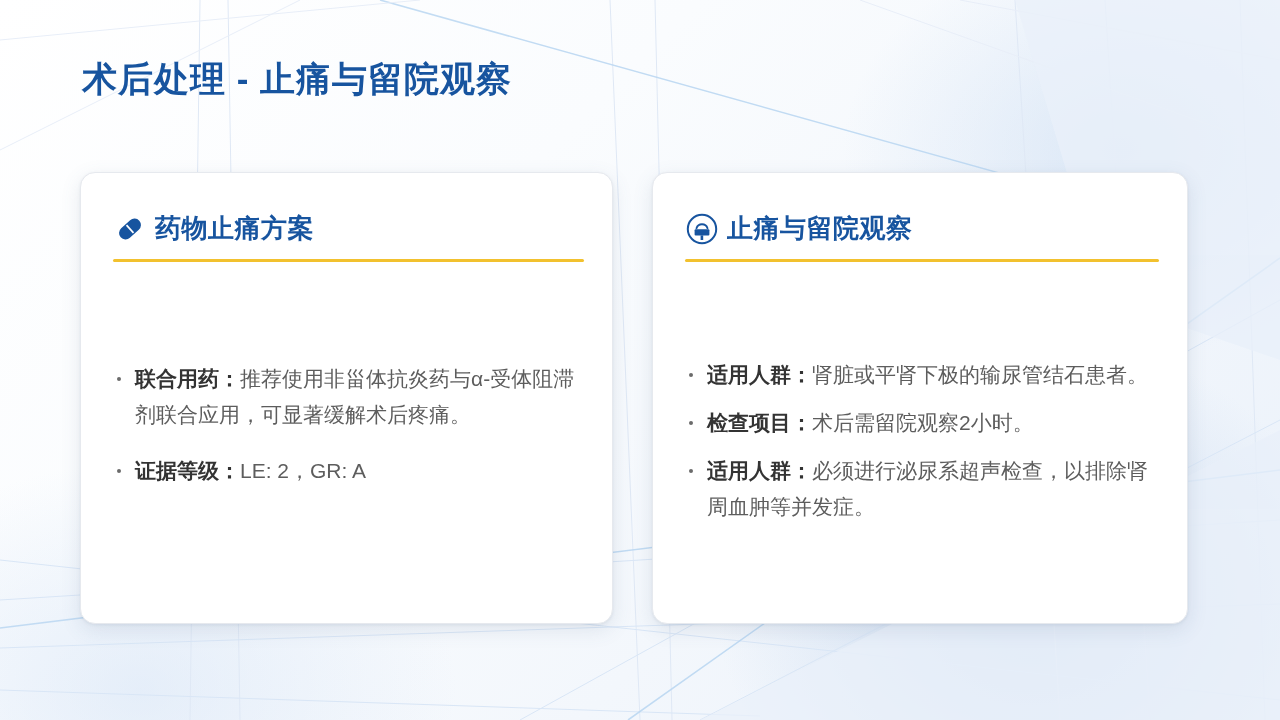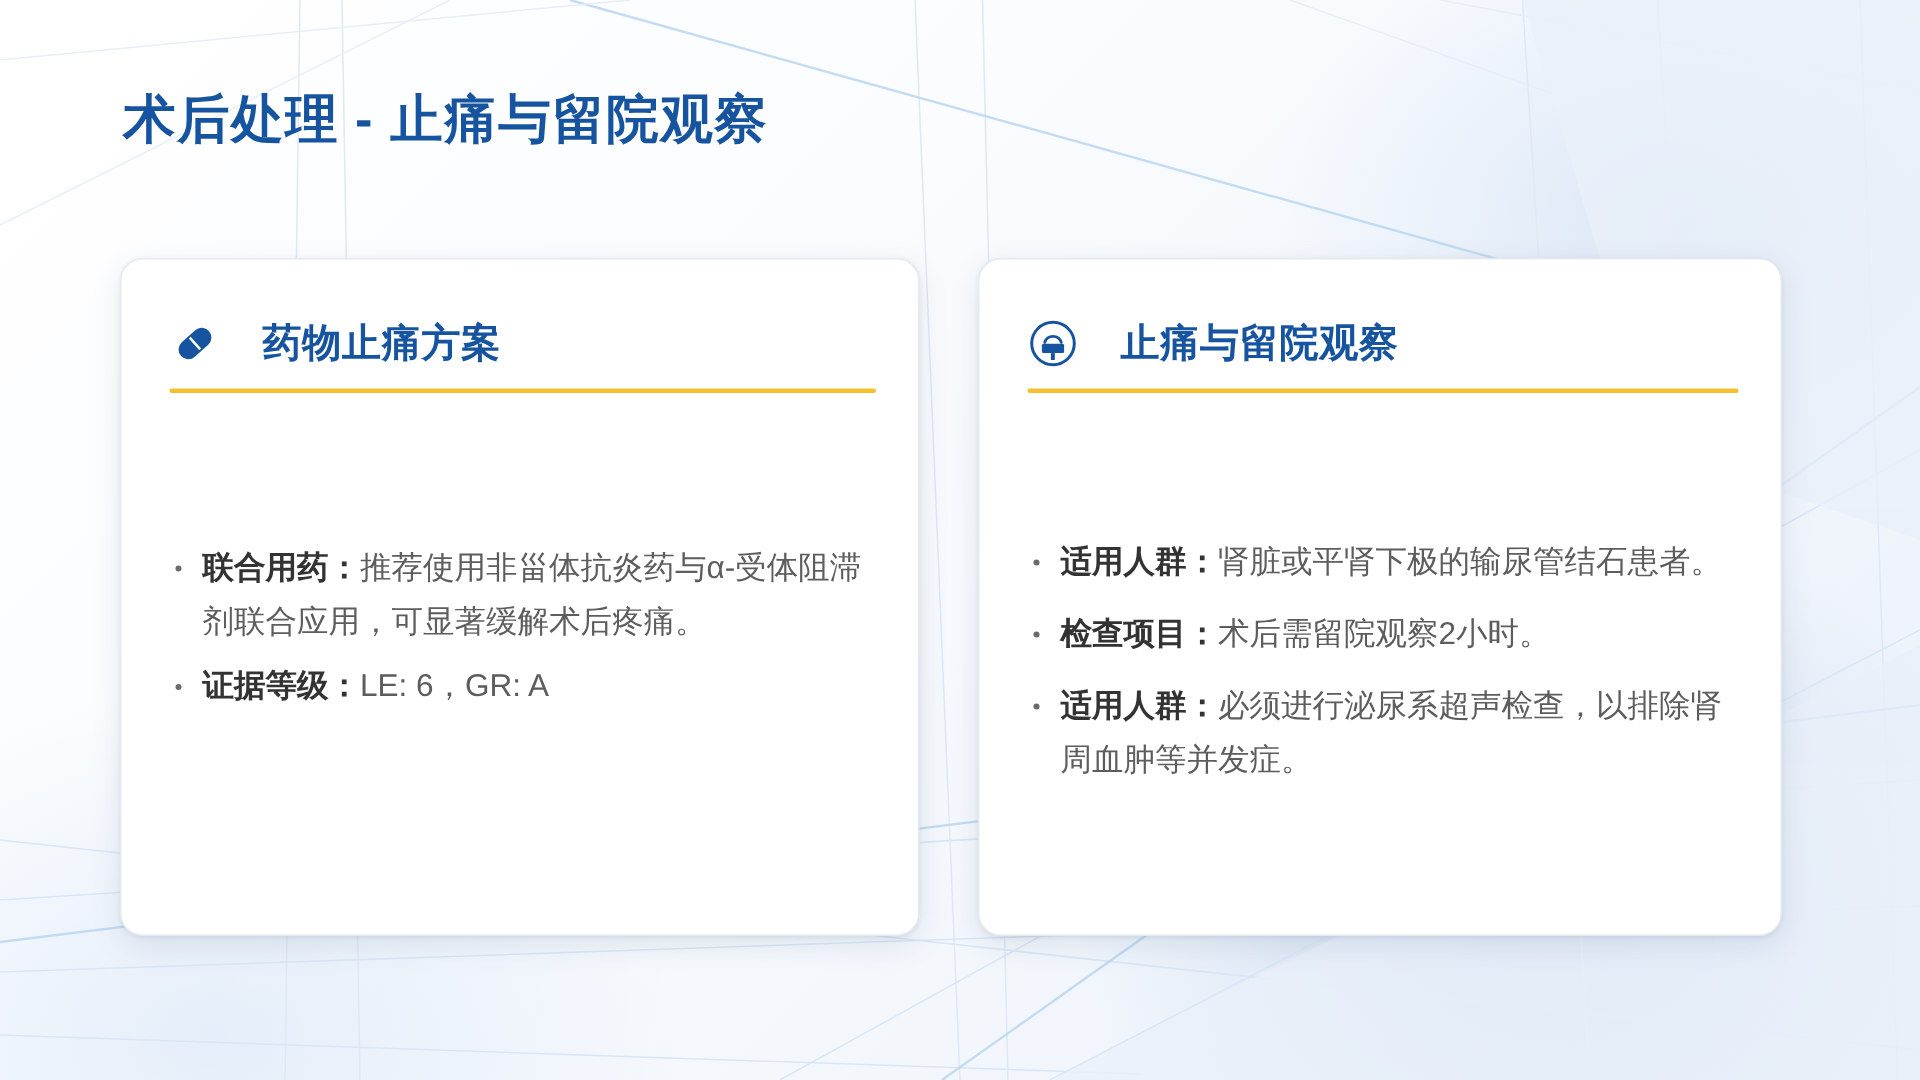--- a/index.html
+++ b/index.html
@@ -80,21 +80,21 @@
   }
   #card-left  { left: 80px;  width: 533px; }
   #card-right { left: 652px; width: 536px; }
 
   .card-head {
     position: absolute;
     left: 32px;
     top: 38px;
     display: flex;
     align-items: center;
-    gap: 28px;
+    gap: 8px;
   }
   .card-head-title {
     font-size: 26px;
     font-weight: bold;
     color: #17549F;
     letter-spacing: 0.5px;
     white-space: nowrap;
   }
 
   .icon-box {
@@ -126,21 +126,21 @@
   #card-right .card-body { top: 172px; }
 
   ul.bullets {
     margin: 0;
     padding: 0;
     list-style: none;
   }
   ul.bullets li {
     position: relative;
     padding-left: 24px;
-    margin-bottom: 7px;
+    margin-bottom: 20px;
     font-size: 21px;
     line-height: 36px;
     color: #595959;
   }
   ul.bullets li:last-child { margin-bottom: 0; }
   ul.bullets li::before {
     content: "";
     position: absolute;
     left: 6px;
     top: 16px;
@@ -216,21 +216,21 @@
       </span>
       <span class="card-head-title">药物止痛方案</span>
     </div>
     <div class="divider"></div>
     <div class="card-body">
       <ul class="bullets">
         <li>
           <span class="lbl">联合用药：</span><span class="txt">推荐使用非甾体抗炎药与α-受体阻滞剂联合应用，可显著缓解术后疼痛。</span>
         </li>
         <li>
-          <span class="lbl">证据等级：</span><span class="txt">LE: 6，GR: A</span>
+          <span class="lbl">证据等级：</span><span class="txt">LE: 2，GR: A</span>
         </li>
       </ul>
     </div>
   </div>
 
   <div class="card" id="card-right">
     <div class="card-head">
       <span class="icon-box">
         <svg width="34" height="34" viewBox="0 0 34 34">
           <circle cx="17" cy="17" r="14.2" fill="none" stroke="#17549F" stroke-width="2"></circle>

